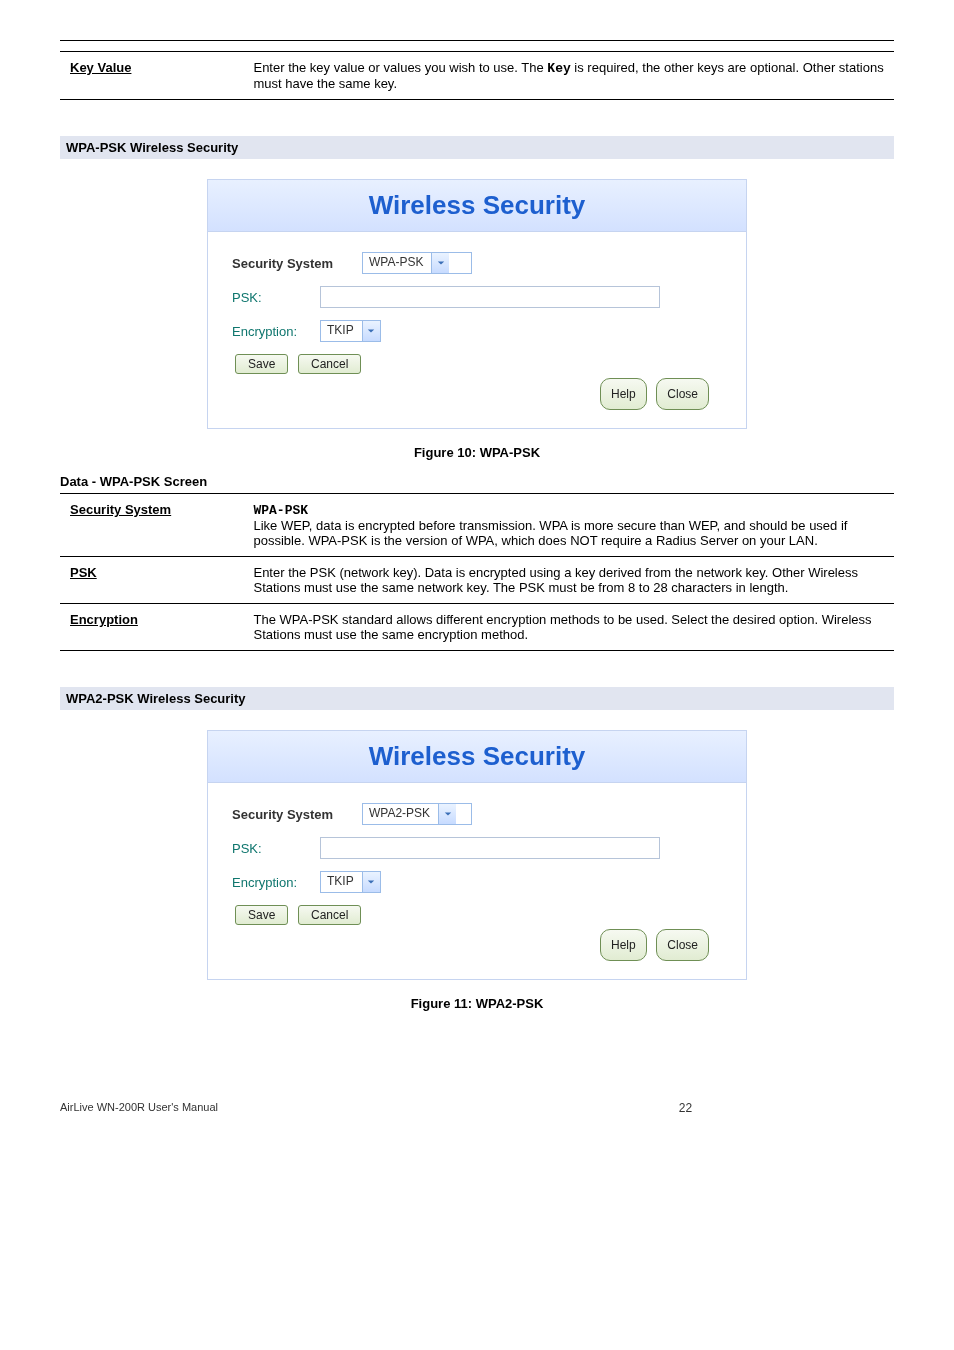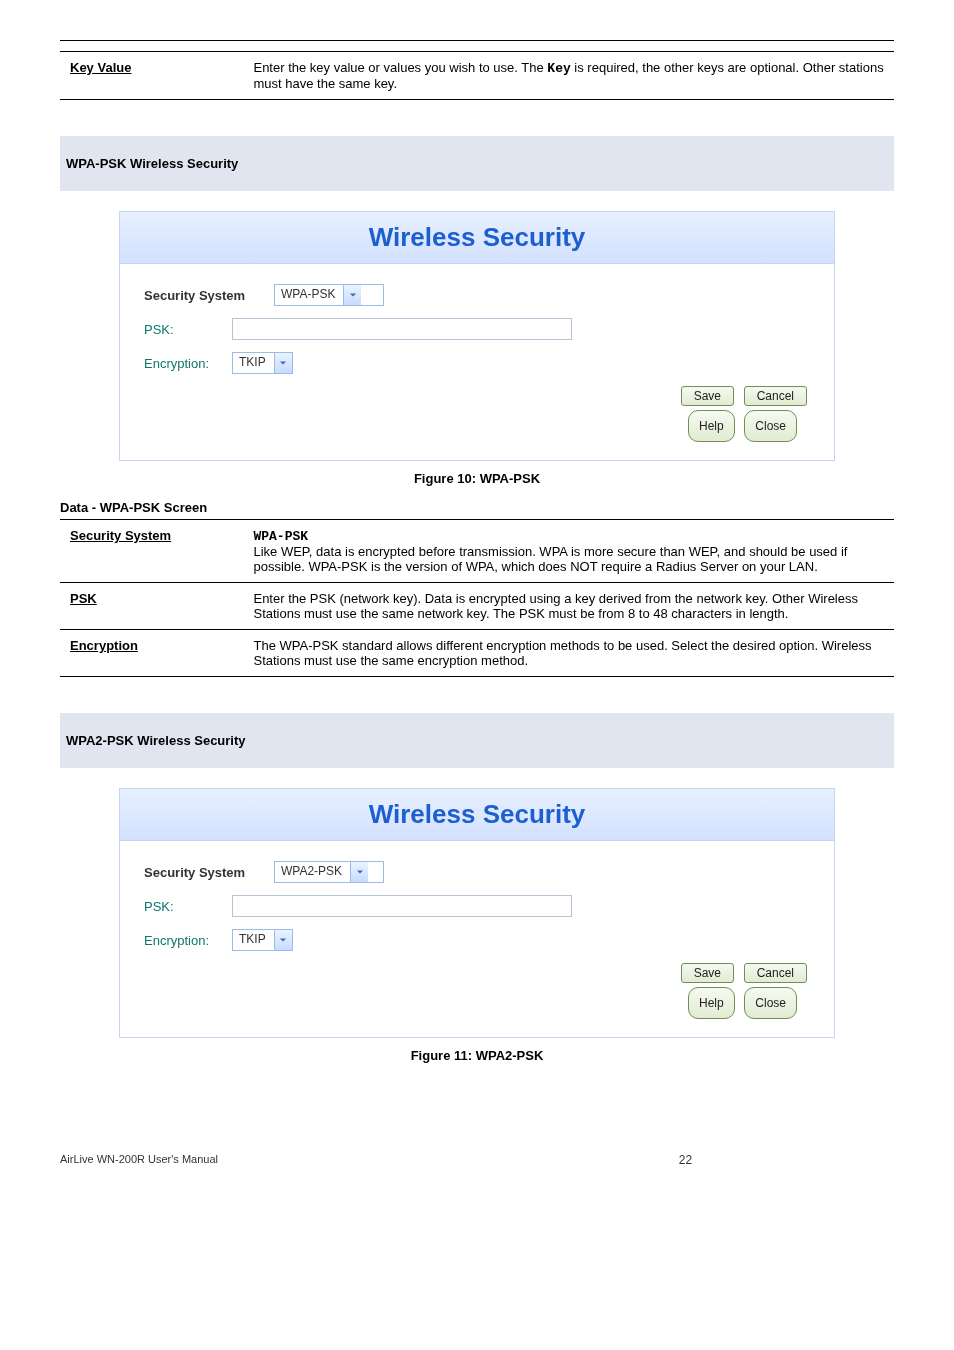--- a/index.html
+++ b/index.html
@@ -28,29 +28,29 @@
   table.def-table td.def-label {
     width: 22%;
     font-weight: bold;
     text-decoration: underline;
   }
   table.def-table td.def-desc b { font-weight: bold; font-family: Liberation Mono, monospace; }
 
   .section-heading {
     background: #e1e5f0;
     font-weight: bold;
-    padding: 20px 6px;
+    padding: 4px 6px;
     margin-top: 36px;
     margin-bottom: 20px;
     font-size: 13px;
   }
 
   
   .ws-panel {
-    width: 716px;
+    width: 540px;
     margin: 0 auto 10px auto;
     border: 1px solid #c6d4f0;
     background: #fff;
   }
   .ws-header {
     background: linear-gradient(#e8f0ff, #d3e1ff);
     border-bottom: 1px solid #c6d4f0;
     padding: 10px 0;
     text-align: center;
   }
@@ -101,21 +101,21 @@
     display:flex; align-items:center; justify-content:center;
   }
   .widget-select .sel-btn svg { width:8px; height:8px; }
   .widget-input {
     border: 1px solid #b6c4d9;
     background: #fff;
     height: 22px;
     width: 340px;
   }
   .btn-row {
-    text-align: right;
+    text-align: left;
     margin: 12px 0 4px 0;
   }
   .btn, .btn-small {
     display: inline-block;
     border: 1px solid #6f8f55;
     background: linear-gradient(#f6f9f1,#e1ecd2);
     font-size: 12px;
     color: #222;
     padding: 2px 12px;
     border-radius: 3px;
@@ -125,21 +125,21 @@
   .panel-footer {
     text-align: right;
     padding: 0 10px 8px 0;
   }
   .panel-footer .btn { padding: 8px 10px; border-radius: 10px; }
 
   .figure-caption {
     text-align: center;
     font-weight: bold;
     font-size: 13px;
-    margin: 10px 0 14px 0;
+    margin: 16px 0 14px 0;
   }
 
   .data-heading {
     font-weight: bold;
     font-size: 13px;
     margin: 10px 0 4px 0;
   }
 
   .footer-line {
     margin-top: 90px;
@@ -219,21 +219,21 @@
   <tbody>
       <tr>
     <td class="def-label">Security System</td>
     <td class="def-desc">
       <b>WPA-PSK</b><br>
       <span>Like WEP, data is encrypted before transmission. WPA is more secure than WEP, and should be used if possible. WPA-PSK is the version of WPA, which does NOT require a Radius Server on your LAN.</span>
     </td>
   </tr>
   <tr>
     <td class="def-label">PSK</td>
-    <td class="def-desc">Enter the PSK (network key). Data is encrypted using a key derived from the network key. Other Wireless Stations must use the same network key. The PSK must be from 8 to 48 characters in length.</td>
+    <td class="def-desc">Enter the PSK (network key). Data is encrypted using a key derived from the network key. Other Wireless Stations must use the same network key. The PSK must be from 8 to 28 characters in length.</td>
   </tr>
   <tr>
     <td class="def-label">Encryption</td>
     <td class="def-desc">The WPA-PSK standard allows different encryption methods to be used. Select the desired option. Wireless Stations must use the same encryption method.</td>
   </tr>
 </tbody>
   </table>
 
 <div class="section-heading">WPA2-PSK Wireless Security</div>
 

